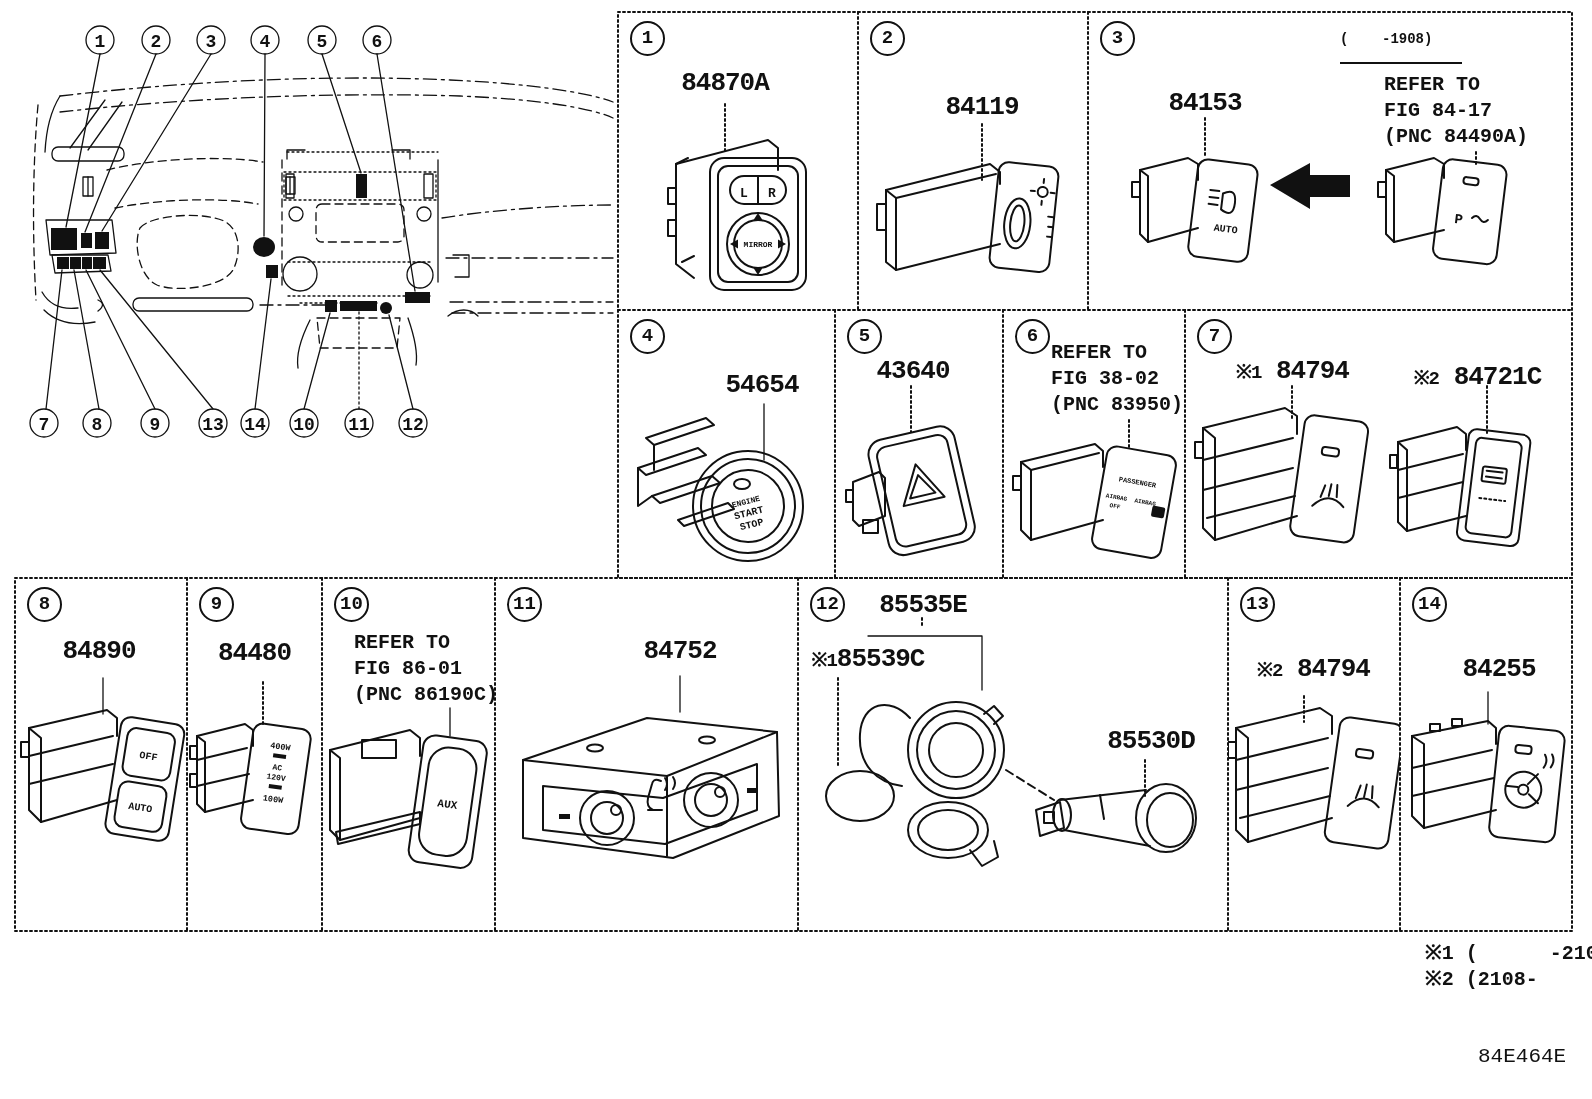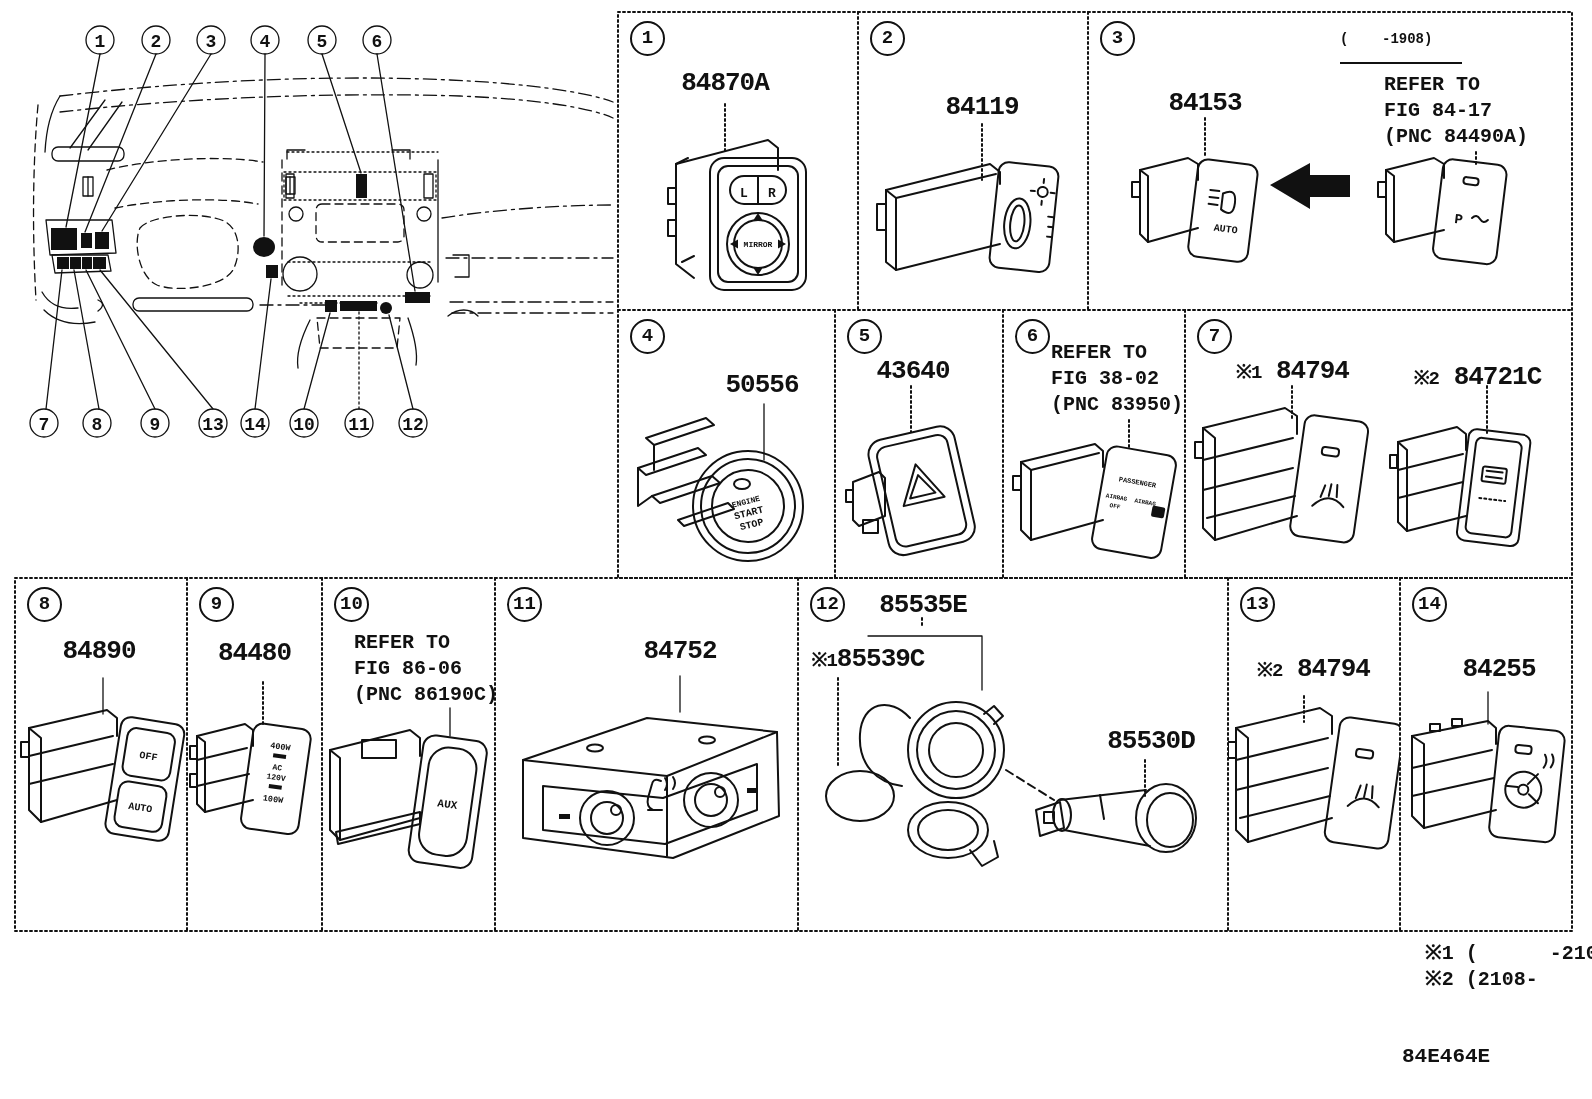--- a/index.html
+++ b/index.html
@@ -235,21 +235,21 @@
         </g>
       </g>
       <path class="fill" d="M182,173 L222,151 V163 H262 V185 H222 V197 Z" fill="none" stroke="#111" stroke-width="2"></path>
       <text class="svgtxt" x="140" y="220" font-size="10" text-anchor="middle" transform="rotate(7 138 198)">AUTO</text>
       <text class="svgtxt" x="372" y="213" font-size="14" text-anchor="middle" transform="rotate(7 384 198)">P</text>
     </svg>
   </div>
 
   <div class="cell" style="left:618px;top:310px;width:217px;height:268px">
     <div class="num">4</div>
-    <div class="part" style="left:74px;top:60px;width:140px">50556</div>
+    <div class="part" style="left:74px;top:60px;width:140px">54654</div>
     <svg width="217" height="268" viewBox="0 0 217 268">
       <g class="ln">
         <path class="thin" d="M146,94 L146,150"></path>
         <path d="M28,128 L88,108 L96,115 L36,135 Z"></path>
         <path d="M20,158 L80,138 L88,145 L28,165 Z"></path>
         <path d="M34,186 L94,166 L102,173 L42,193 Z"></path>
         <path d="M60,210 L110,193 L116,199 L66,216 Z"></path>
         <path d="M20,158 V196 L34,186 M36,135 V160"></path>
         <circle cx="130" cy="196" r="55"></circle>
         <circle cx="130" cy="196" r="47"></circle>
@@ -389,21 +389,21 @@
         <text x="89" y="171" font-size="8.5" text-anchor="middle">400W</text>
         <text x="89" y="192" font-size="8" text-anchor="middle">AC</text>
         <text x="89" y="202" font-size="8" text-anchor="middle">120V</text>
         <text x="89" y="224" font-size="8.5" text-anchor="middle">100W</text>
       </g>
     </svg>
   </div>
 
   <div class="cell" style="left:322px;top:578px;width:173px;height:353px">
     <div class="num">10</div>
-    <div class="refer" style="left:32px;top:52px"><span>REFER TO</span><br><span>FIG 86-06</span><br><span>(PNC 86190C)</span></div>
+    <div class="refer" style="left:32px;top:52px"><span>REFER TO</span><br><span>FIG 86-01</span><br><span>(PNC 86190C)</span></div>
     <svg width="173" height="353" viewBox="0 0 173 353">
       <g class="ln">
         <path class="thin" d="M128,130 V158"></path>
         <path d="M8,172 L88,152 L98,160 L98,178"></path>
         <path d="M8,172 V252 L18,262 L98,240"></path>
         <path d="M8,172 L18,180 V262"></path>
         <rect x="40" y="162" width="34" height="18"></rect>
         <path d="M14,254 L98,234 L98,246 L16,266 Z"></path>
         <g transform="rotate(8 128 222)">
           <rect x="94" y="160" width="64" height="128" rx="12"></rect>
@@ -512,15 +512,15 @@
             <circle cx="124" cy="212" r="5"></circle>
           <path d="M106,210 h12 M130,216 l10,8 M128,206 l9,-11"></path>
           <path d="M142,188 q4,-7 0,-13 M149,187 q4,-7 0,-13"></path>
         </g>
       </g>
     </svg>
   </div>
 
   <div class="note" style="left:1425px;top:938px">※1 (      -2108)</div>
   <div class="note" style="left:1425px;top:964px">※2 (2108-      )</div>
-  <div class="note" style="left:1402px;top:1045px;font-weight:bold;font-size:21px">84E464E</div>
+  <div class="note" style="left:1478px;top:1045px;font-weight:normal;font-size:21px">84E464E</div>
 
 </div>
 
 </body></html>

